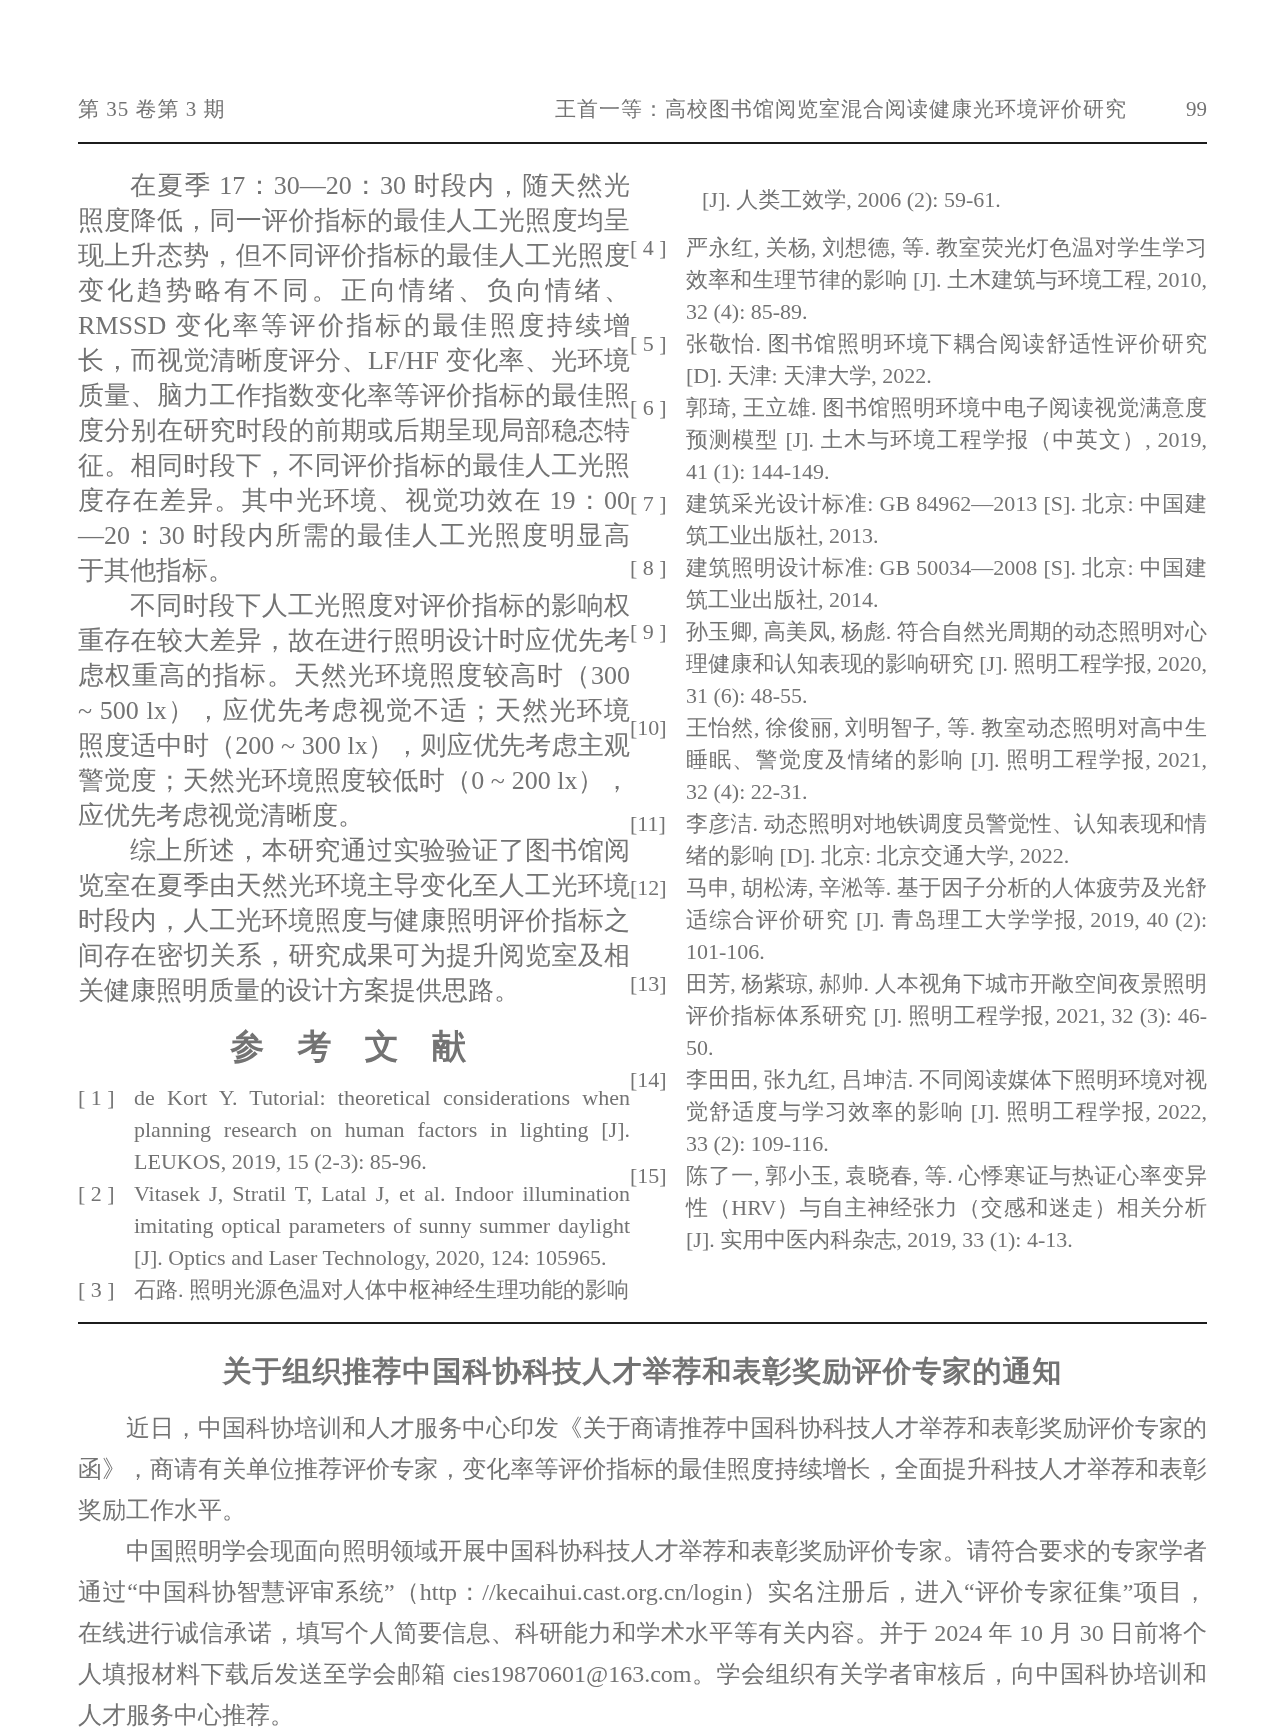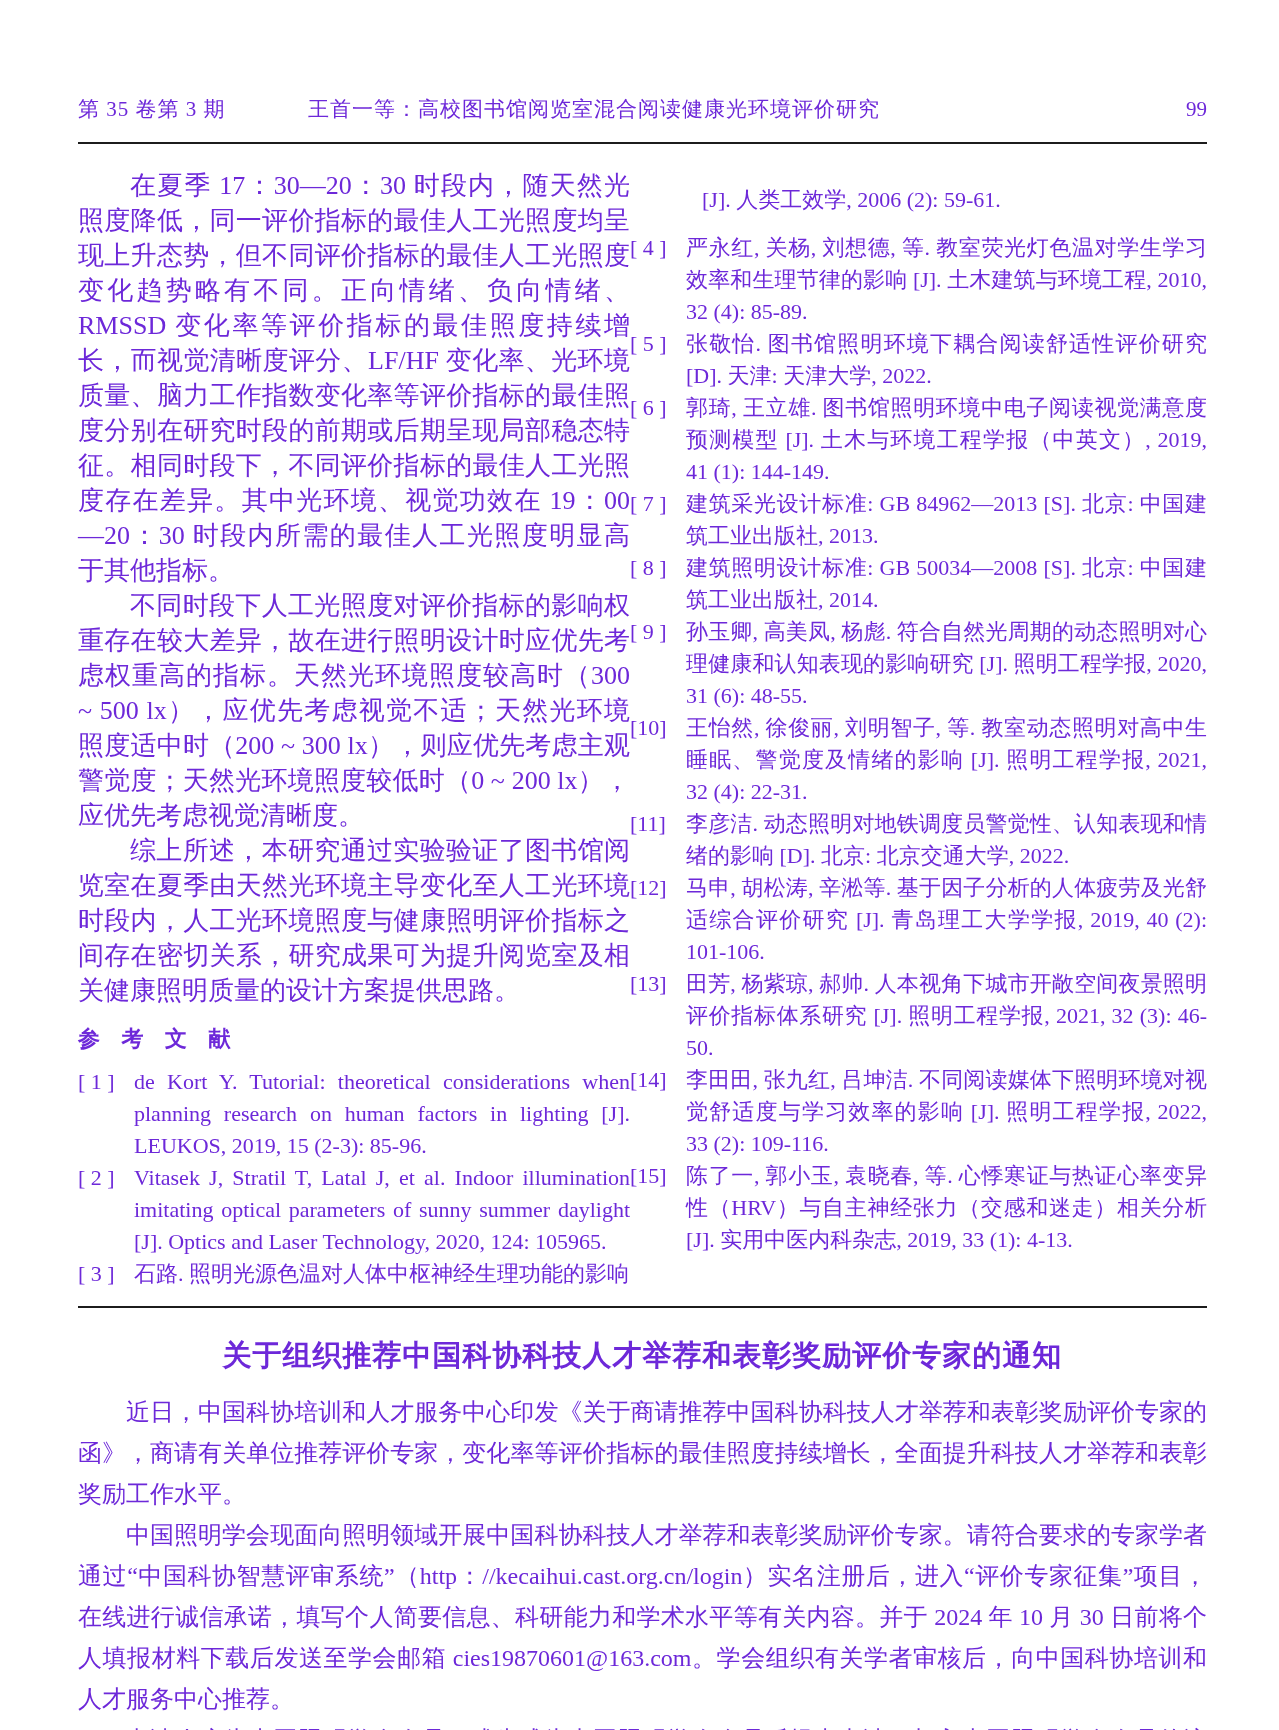--- a/index.html
+++ b/index.html
@@ -6,34 +6,34 @@
     margin: 0;
     padding: 0;
     background: #ffffff;
   }
   .page {
     position: relative;
     width: 1279px;
     height: 1730px;
     box-sizing: border-box;
     background: #ffffff;
-    color: #6d28d9;
+    color: #737373;
     font-family: "Liberation Serif", "DejaVu Serif", serif;
     padding: 96px 72px 0 78px;
     overflow: hidden;
   }
   
   .header {
     display: flex;
     align-items: baseline;
     font-size: 21px;
     line-height: 26px;
   }
   .header .vol   { width: 230px; letter-spacing: 1px; }
-  .header .title { flex: 1; text-align: left; letter-spacing: 1px; font-family: Liberation Mono, monospace; }
+  .header .title { flex: 1; text-align: right; letter-spacing: 1px; font-family: Liberation Mono, monospace; }
   .header .pageno{ width: 80px; text-align: right; }
   .header-rule {
     border: none;
     border-top: 2.5px solid #1c1c1c;
     margin: 18px 0 0 0;
   }
   
   .columns {
     display: flex;
     margin-top: 24px;
@@ -42,23 +42,23 @@
   .col-right { flex: 1; }
   .para {
     margin: 0;
     font-size: 26px;
     line-height: 35px;
     text-align: justify;
     text-indent: 2em;
   }
   .ref-heading {
     margin: 16px 0 12px 0;
-    font-size: 22px;
+    font-size: 34px;
     font-weight: bold;
-    text-align: left;
+    text-align: center;
     letter-spacing: 0.35em;
     font-family: "Liberation Sans", "DejaVu Sans", sans-serif;
   }
   .ref {
     position: relative;
     padding-left: 56px;
     font-size: 22px;
     line-height: 32px;
     text-align: justify;
     margin: 0;

